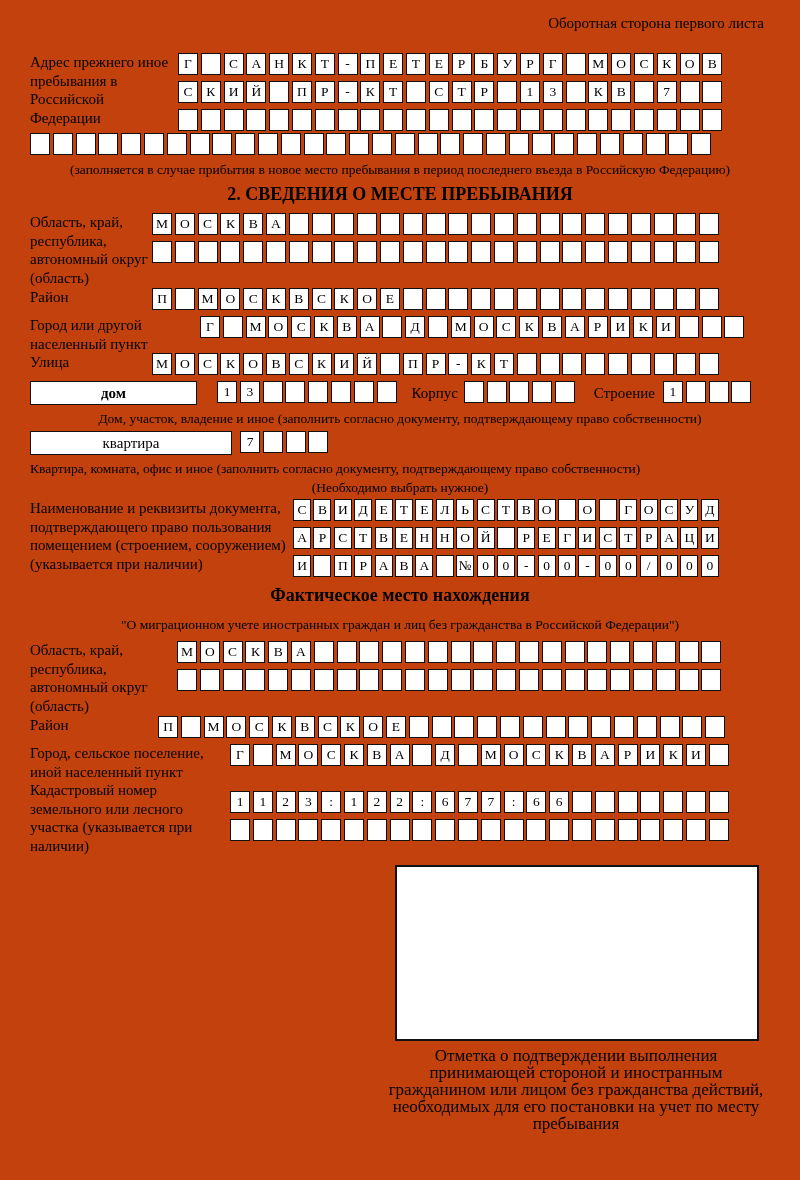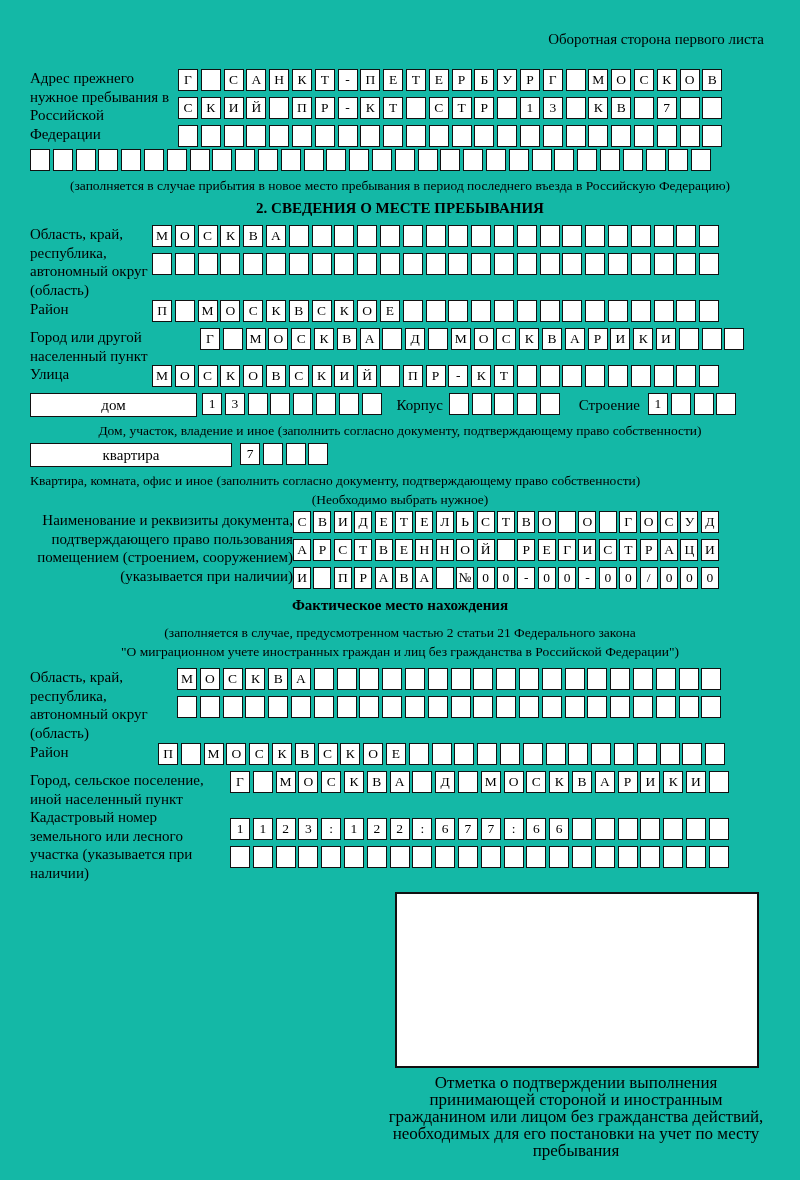--- a/index.html
+++ b/index.html
@@ -1,21 +1,21 @@
 <!DOCTYPE html>
 <html><head>
 <meta charset="utf-8">
 <style>
   html,body{margin:0;padding:0;background:#fff;}
   .page{
     position:relative;
     width:800px;height:1180px;
     box-sizing:border-box;
-    padding:16px 30px 0 30px;
-    background:#14b8a6;color:#000;
+    padding:0 30px 0 30px;
+    background:#c2410c;color:#000;
     font-family:"Liberation Serif",serif;
     overflow:hidden;
   }
   .header-note{
     text-align:right;font-size:15px;line-height:19px;
     margin:14px 6px 20px 0;
   }
   .frow{display:flex;align-items:flex-start;}
   .flabel{font-size:15px;line-height:18.5px;flex:0 0 auto;}
   .w148{width:148px;} .w122{width:122px;} .w146{width:146px;}
@@ -23,29 +23,29 @@
   .boxes{flex:0 0 auto;}
   .boxrow{white-space:nowrap;height:24px;margin-bottom:4px;line-height:0;}
   .boxrow.inline{display:inline-block;vertical-align:top;}
   .cell{
     display:inline-flex;align-items:center;justify-content:center;
     width:18px;height:20px;border:1.6px solid #111;margin-right:2.8px;
     font-size:13.5px;line-height:20px;vertical-align:top;background:#fff;
   }
   .small-cells .cell{width:16px;margin-right:2.4px;}
   .note{font-size:13.5px;line-height:17px;text-align:center;margin-bottom:2px;}
-  .section-title{font-size:15px;font-weight:bold;text-align:center;margin:6px 0 8px 0;}
+  .section-title{font-size:18px;font-weight:bold;text-align:center;margin:6px 0 8px 0;}
   .indent24{margin-left:24px;}
   .inline-row{white-space:nowrap;height:26px;margin-bottom:3px;line-height:0;}
   .widebox{
     display:inline-flex;align-items:center;justify-content:center;
     height:22px;border:1.6px solid #111;font-size:15px;line-height:22px;
     vertical-align:top;background:#fff;
   }
-  .wb168{width:165px;margin-right:5px;} .wb200{width:200px;margin-right:8px;}
+  .wb168{width:165px;margin-right:20px;font-weight:bold;} .wb200{width:200px;margin-right:8px;}
   .mini-label{
     display:inline-block;font-size:15px;line-height:25px;vertical-align:top;
   }
   .stay-row{display:flex;align-items:center;font-size:15px;height:26px;margin-top:2px;}
   .checkbox{
     display:inline-flex;align-items:center;justify-content:center;
     width:18px;height:20px;border:1.6px solid #111;
     font-size:14px;flex:0 0 auto;background:#fff;
   }
   .boxes-offset{margin-top:10px;}
@@ -61,21 +61,21 @@
   .mb0{margin-bottom:0;}
 </style>
 </head>
 <body>
 
 <div class="page">
 
   <div class="header-note">Оборотная сторона первого листа</div>
 
   <div class="frow">
-    <div class="flabel w148">Адрес прежнего нужное пребывания в Российской Федерации</div>
+    <div class="flabel w148">Адрес прежнего иное пребывания в Российской Федерации</div>
     <div class="boxes">
       <div class="boxrow"><span class="cell">Г</span><span class="cell"></span><span class="cell">С</span><span class="cell">А</span><span class="cell">Н</span><span class="cell">К</span><span class="cell">Т</span><span class="cell">-</span><span class="cell">П</span><span class="cell">Е</span><span class="cell">Т</span><span class="cell">Е</span><span class="cell">Р</span><span class="cell">Б</span><span class="cell">У</span><span class="cell">Р</span><span class="cell">Г</span><span class="cell"></span><span class="cell">М</span><span class="cell">О</span><span class="cell">С</span><span class="cell">К</span><span class="cell">О</span><span class="cell">В</span></div>
       <div class="boxrow"><span class="cell">С</span><span class="cell">К</span><span class="cell">И</span><span class="cell">Й</span><span class="cell"></span><span class="cell">П</span><span class="cell">Р</span><span class="cell">-</span><span class="cell">К</span><span class="cell">Т</span><span class="cell"></span><span class="cell">С</span><span class="cell">Т</span><span class="cell">Р</span><span class="cell"></span><span class="cell">1</span><span class="cell">3</span><span class="cell"></span><span class="cell">К</span><span class="cell">В</span><span class="cell"></span><span class="cell">7</span><span class="cell"></span><span class="cell"></span></div>
       <div class="boxrow mb0"><span class="cell"></span><span class="cell"></span><span class="cell"></span><span class="cell"></span><span class="cell"></span><span class="cell"></span><span class="cell"></span><span class="cell"></span><span class="cell"></span><span class="cell"></span><span class="cell"></span><span class="cell"></span><span class="cell"></span><span class="cell"></span><span class="cell"></span><span class="cell"></span><span class="cell"></span><span class="cell"></span><span class="cell"></span><span class="cell"></span><span class="cell"></span><span class="cell"></span><span class="cell"></span><span class="cell"></span></div>
     </div>
   </div>
   <div class="boxrow"><span class="cell"></span><span class="cell"></span><span class="cell"></span><span class="cell"></span><span class="cell"></span><span class="cell"></span><span class="cell"></span><span class="cell"></span><span class="cell"></span><span class="cell"></span><span class="cell"></span><span class="cell"></span><span class="cell"></span><span class="cell"></span><span class="cell"></span><span class="cell"></span><span class="cell"></span><span class="cell"></span><span class="cell"></span><span class="cell"></span><span class="cell"></span><span class="cell"></span><span class="cell"></span><span class="cell"></span><span class="cell"></span><span class="cell"></span><span class="cell"></span><span class="cell"></span><span class="cell"></span><span class="cell"></span></div>
   <div class="note">(заполняется в случае прибытия в новое место пребывания в период последнего въезда в Российскую Федерацию)</div>
 
   <div class="section-title">2. СВЕДЕНИЯ О МЕСТЕ ПРЕБЫВАНИЯ</div>
@@ -116,31 +116,30 @@
   </div>
   <div class="note" style="text-align:center;">Дом, участок, владение и иное (заполнить согласно документу, подтверждающему право собственности)</div>
 
   <div class="inline-row" style="margin-top:4px;">
     <span class="widebox wb200">квартира</span><span class="boxrow inline"><span class="cell">7</span><span class="cell"></span><span class="cell"></span><span class="cell"></span></span>
   </div>
   <div class="note" style="text-align:left;">Квартира, комната, офис и иное (заполнить согласно документу, подтверждающему право собственности)</div>
 
   <div class="note">(Необходимо выбрать нужное)</div>
 
-  <div class="frow" style="margin-top:3px;text-align:right;">
+  <div class="frow" style="margin-top:3px;">
     <div class="flabel w263">Наименование и реквизиты документа, подтверждающего право пользования помещением (строением, сооружением) (указывается при наличии)</div>
     <div class="boxes small-cells">
       <div class="boxrow"><span class="cell">С</span><span class="cell">В</span><span class="cell">И</span><span class="cell">Д</span><span class="cell">Е</span><span class="cell">Т</span><span class="cell">Е</span><span class="cell">Л</span><span class="cell">Ь</span><span class="cell">С</span><span class="cell">Т</span><span class="cell">В</span><span class="cell">О</span><span class="cell"></span><span class="cell">О</span><span class="cell"></span><span class="cell">Г</span><span class="cell">О</span><span class="cell">С</span><span class="cell">У</span><span class="cell">Д</span></div>
       <div class="boxrow"><span class="cell">А</span><span class="cell">Р</span><span class="cell">С</span><span class="cell">Т</span><span class="cell">В</span><span class="cell">Е</span><span class="cell">Н</span><span class="cell">Н</span><span class="cell">О</span><span class="cell">Й</span><span class="cell"></span><span class="cell">Р</span><span class="cell">Е</span><span class="cell">Г</span><span class="cell">И</span><span class="cell">С</span><span class="cell">Т</span><span class="cell">Р</span><span class="cell">А</span><span class="cell">Ц</span><span class="cell">И</span></div>
       <div class="boxrow"><span class="cell">И</span><span class="cell"></span><span class="cell">П</span><span class="cell">Р</span><span class="cell">А</span><span class="cell">В</span><span class="cell">А</span><span class="cell"></span><span class="cell">№</span><span class="cell">0</span><span class="cell">0</span><span class="cell">-</span><span class="cell">0</span><span class="cell">0</span><span class="cell">-</span><span class="cell">0</span><span class="cell">0</span><span class="cell">/</span><span class="cell">0</span><span class="cell">0</span><span class="cell">0</span></div>
     </div>
   </div>
 
   <div class="section-title" style="margin-top:2px;margin-bottom:10px;">Фактическое место нахождения</div>
-  <div class="note">(заполняется в случае, предусмотренном частью 2 статьи 21 Федерального закона</div>
   <div class="note" style="margin-bottom:8px;">"О миграционном учете иностранных граждан и лиц без гражданства в Российской Федерации")</div>
 
   <div class="frow">
     <div class="flabel w147">Область, край, республика, автономный округ (область)</div>
     <div class="boxes">
       <div class="boxrow"><span class="cell">М</span><span class="cell">О</span><span class="cell">С</span><span class="cell">К</span><span class="cell">В</span><span class="cell">А</span><span class="cell"></span><span class="cell"></span><span class="cell"></span><span class="cell"></span><span class="cell"></span><span class="cell"></span><span class="cell"></span><span class="cell"></span><span class="cell"></span><span class="cell"></span><span class="cell"></span><span class="cell"></span><span class="cell"></span><span class="cell"></span><span class="cell"></span><span class="cell"></span><span class="cell"></span><span class="cell"></span></div>
       <div class="boxrow"><span class="cell"></span><span class="cell"></span><span class="cell"></span><span class="cell"></span><span class="cell"></span><span class="cell"></span><span class="cell"></span><span class="cell"></span><span class="cell"></span><span class="cell"></span><span class="cell"></span><span class="cell"></span><span class="cell"></span><span class="cell"></span><span class="cell"></span><span class="cell"></span><span class="cell"></span><span class="cell"></span><span class="cell"></span><span class="cell"></span><span class="cell"></span><span class="cell"></span><span class="cell"></span><span class="cell"></span></div>
       <div style="height:19px;"></div>
     </div>
   </div>

